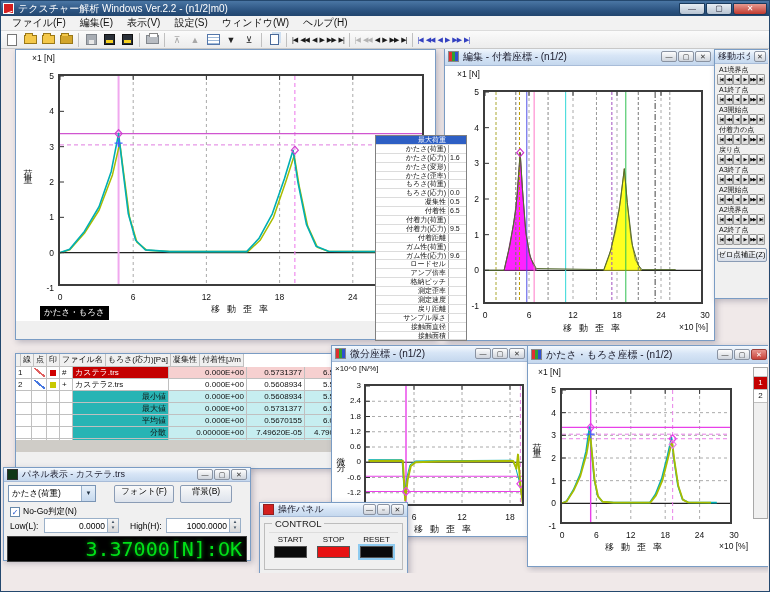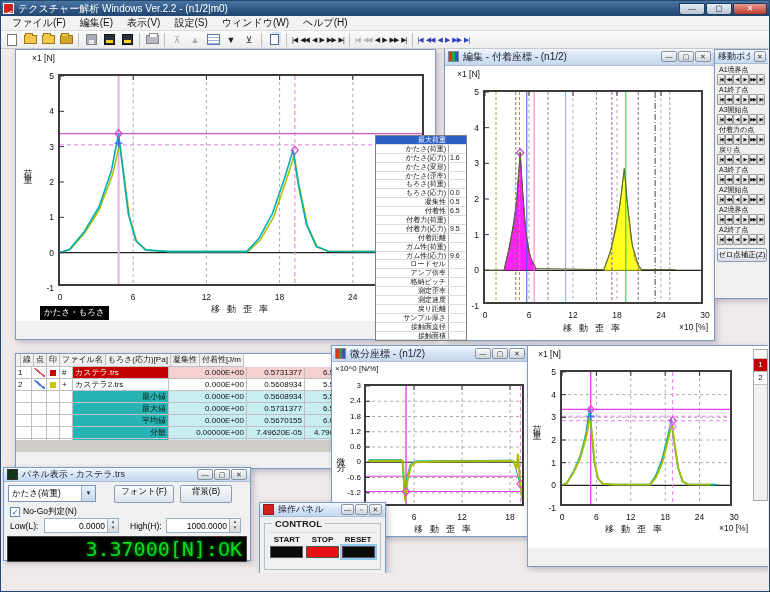--- a/index.html
+++ b/index.html
@@ -107,21 +107,21 @@
   .combo .arrow { width:14px; height:100%; background:linear-gradient(#e8f1fa,#c6d9ee); border-left:1px solid #9ab0c8; font-size:6px; text-align:center; line-height:15px; color:#234; }
   .btn7 { position:absolute; height:18px; border:1px solid #8a9cb5; border-radius:2px; background:linear-gradient(#f9f9f9,#dde3ec); font-size:8.5px; text-align:center; }
   .chkrow { position:absolute; left:6px; top:24px; display:flex; align-items:center; gap:3px; font-size:8.5px; }
   .chkbox { width:10px; height:10px; background:#fff; border:1px solid #6688aa; font-size:8px; line-height:9px; text-align:center; color:#2255cc; }
   .fldlab { position:absolute; font-size:8.5px; top:39px; }
   .fld { position:absolute; top:36px; height:15px; border:1px solid #9ab0c8; background:#fff; font-size:8.5px; text-align:right; padding-right:2px; }
   .spin { position:absolute; top:36px; width:11px; height:15px; border:1px solid #9ab0c8; border-left:none; background:linear-gradient(#f4f4f4,#d8d8d8); font-size:4.5px; line-height:6px; text-align:center; color:#456; }
   .led { position:absolute; left:3px; top:54px; right:3px; height:26px; background:#000; border:1px solid #404040; color:#00e018; font-family:"DejaVu Sans Mono", monospace; font-size:20px; line-height:24px; text-align:right; padding-right:4px; text-shadow:0 0 4px #00a010; white-space:nowrap; overflow:hidden; }
 
   
-  .grpbox { position:absolute; left:4px; top:6px; right:4px; height:47px; border:1px solid #bdbdbd;font-weight:bold; }
+  .grpbox { position:absolute; left:4px; top:6px; right:4px; height:47px; border:1px solid #bdbdbd; }
   .grplab { position:absolute; top:-6px; left:7px; background:#f0f0f0; padding:0 3px; font-size:9.5px; color:#222; }
   .ctlcols { position:absolute; left:4px; right:4px; top:8px; display:flex; justify-content:space-around; border-top:1px solid #ddd; padding-top:2px; }
   .ctlcol { display:flex; flex-direction:column; align-items:center; gap:2px; }
   .ctlcol .clab { font-size:8px; color:#111; }
   .cbtn { width:33px; height:12px; border:1px solid #555; }
   .cbtn.btn-start { background:#0a0a0a; }
   .cbtn.btn-stop { background:#e81212; }
   .cbtn.btn-reset { background:#0a0a0a; box-shadow:0 0 0 2px #8ecbf0; }
 
   
@@ -824,20 +824,29 @@
         <div style="position:absolute;left:34px;top:150px;width:160px">
           <span class="xtick-abs" style="left:30%">6</span>
           <span class="xtick-abs" style="left:60%">12</span>
           <span class="xtick-abs" style="left:90%">18</span>
         </div>
         <span class="xlab" style="left:34px;top:161px;width:160px">移動歪率</span>
       </div>
     </div>
 
     <div class="win" style="left:525px;top:296px;width:244px;height:222px">
+      <div class="tbar">
+        <span class="wicon"></span>
+        <span class="wtitle">かたさ・もろさ座標 - (n1/2)</span>
+        <span class="wbtns">
+          <span class="wbtn">—</span>
+          <span class="wbtn">▢</span>
+          <span class="wbtn close-red">✕</span>
+        </span>
+      </div>
       <div class="wbody">
         <span class="unit" style="left:10px;top:3px">×1 [N]</span>
         <div class="yticks" style="left:0;top:21px;width:28px;height:146px">
           <span class="tick">5</span>
             <span class="tick">4</span>
             <span class="tick">3</span>
             <span class="tick">2</span>
             <span class="tick">1</span>
             <span class="tick">0</span>
             <span class="tick">-1</span>
@@ -946,21 +955,21 @@
         <span class="fldlab" style="left:6px">Low(L):</span>
         <input class="fld" style="left: 40px; width: 64px;" value="0.0000">
         <span class="spin" style="left:104px">▲<br>▼</span>
         <span class="fldlab" style="left:126px">High(H):</span>
         <input class="fld" style="left: 162px; width: 64px;" value="1000.0000">
         <span class="spin" style="left:226px">▲<br>▼</span>
         <div class="led">3.37000[N]:OK</div>
       </div>
     </div>
 
-    <div class="win" style="left:257px;top:453px;width:127px;height:73px;z-index:40">
+    <div class="win" style="left:257px;top:453px;width:149px;height:73px;z-index:40">
       <div class="tbar small">
         <span class="wicon red"></span>
         <span class="wtitle">操作パネル</span>
         <span class="wbtns">
           <span class="wbtn" style="width:13px">—</span>
           <span class="wbtn" style="width:13px">▫</span>
           <span class="wbtn" style="width:13px">✕</span>
         </span>
       </div>
       <div class="wbody gray">

